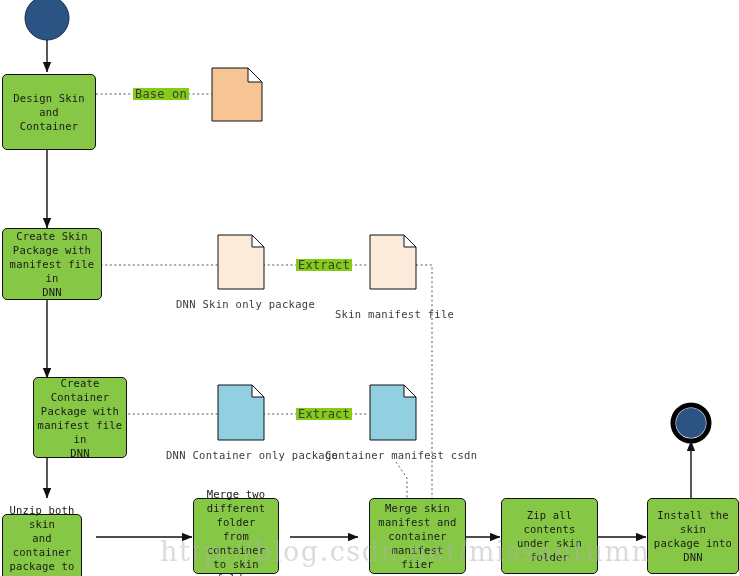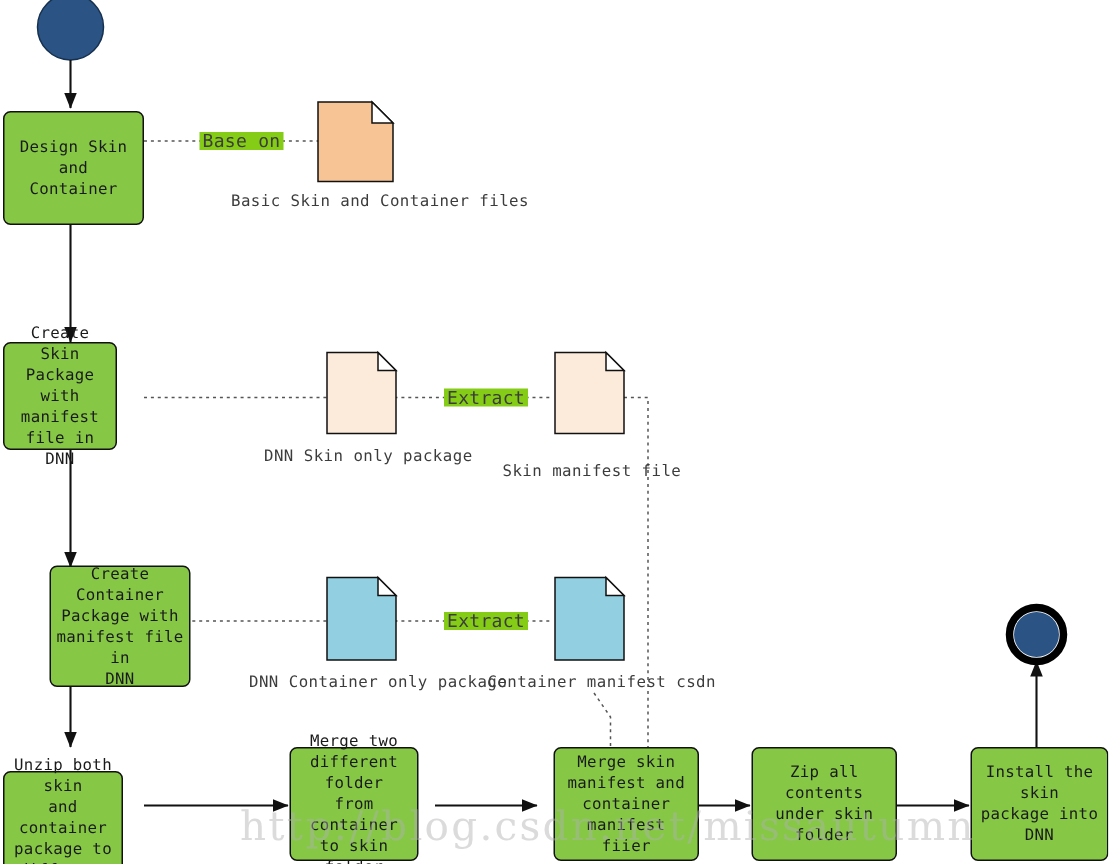--- a/index.html
+++ b/index.html
@@ -144,21 +144,21 @@
       <path d="M370,385 L404,385 L416,397 L416,440 L370,440 Z" fill="#92cfe0" stroke="#111111" stroke-width="1"></path>
       <path d="M404,385 L416,397 L404,397 Z" fill="#ffffff" stroke="#111111" stroke-width="1"></path>
     </g>
   </svg>
 
   <div class="node-box" style="left:2px; top:74px; width:94px; height:76px;">
     <span>Design Skin and
 Container</span>
   </div>
 
-  <div class="node-box" style="left:2px; top:228px; width:76px; height:72px;">
+  <div class="node-box" style="left:2px; top:228px; width:100px; height:72px;">
     <span>Create Skin
 Package with
 manifest file in
 DNN</span>
   </div>
 
   <div class="node-box" style="left:2px; top:377px; width:94px; height:81px;margin-left:31px;">
     <span>Create Container
 Package with
 manifest file in
@@ -190,21 +190,20 @@
     <span>Zip all contents
 under skin
 folder</span>
   </div>
 
   <div class="node-box" style="left:647px; top:498px; width:92px; height:76px;">
     <span>Install the skin
 package into DNN</span>
   </div>
 
-  <div class="file-label" style="left:154px; top:128px; width:166px;">Basic Skin and Container files</div>
 
   <div class="file-label" style="left:176px; top:298px; width:130px;">DNN Skin only package</div>
 
   <div class="file-label" style="left:335px; top:298px; width:117px;margin-top:10px;">Skin manifest file</div>
 
   <div class="file-label" style="left:166px; top:449px; width:152px;">DNN Container only package</div>
 
   <div class="file-label" style="left:325px; top:449px; width:140px;">Container manifest csdn</div>
 
   <div class="edge-label" style="left:133px; top:88px;">Base on</div>

